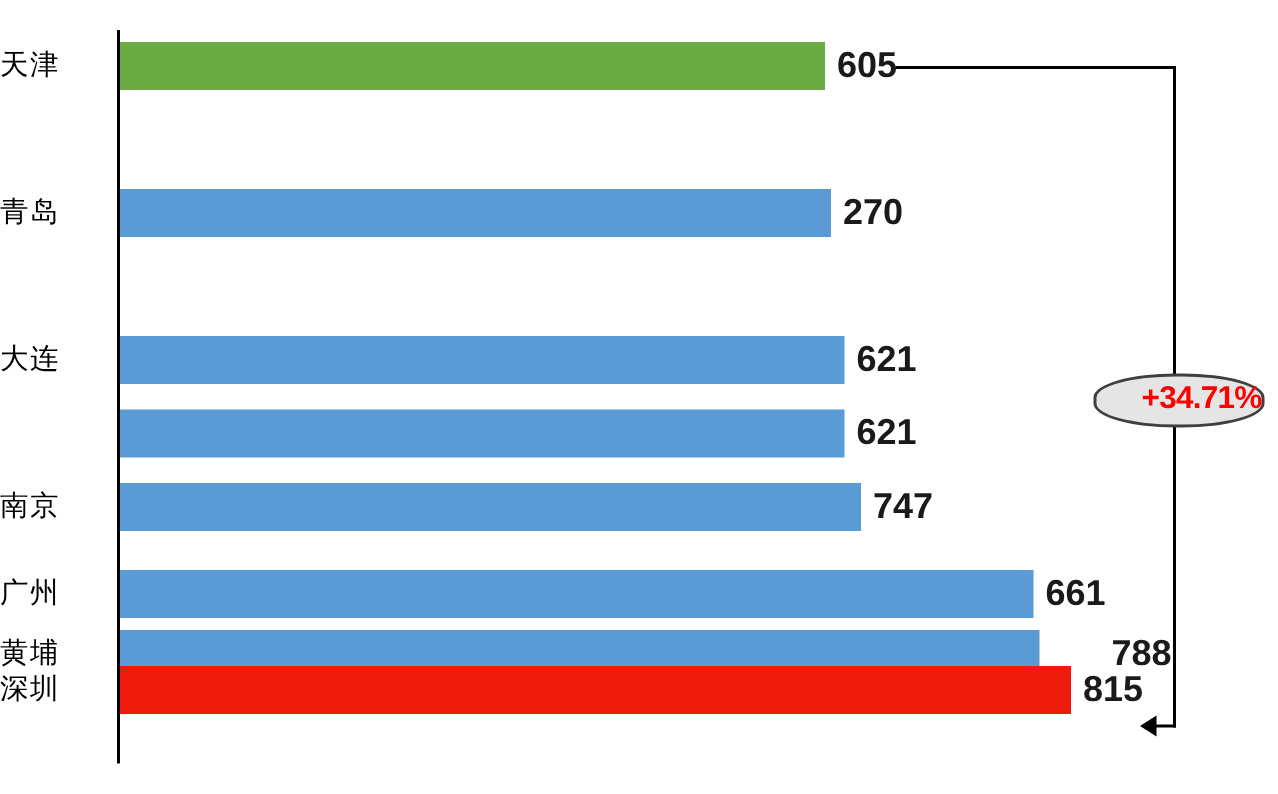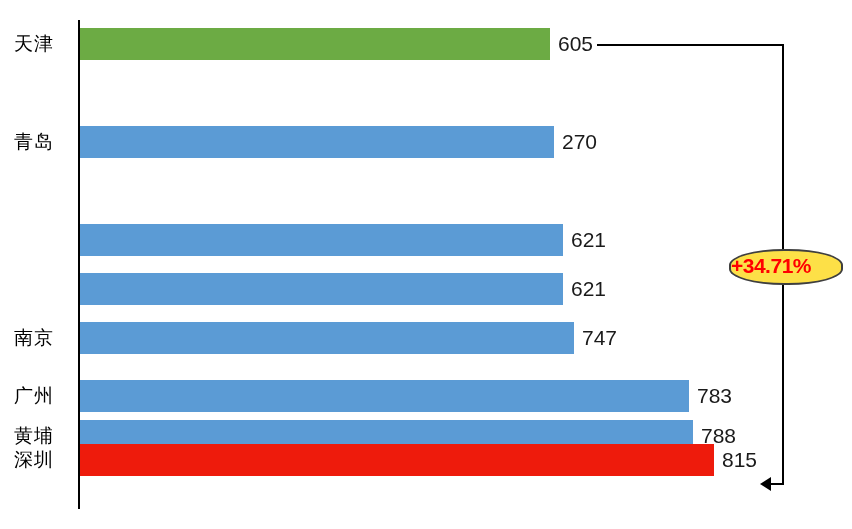--- a/index.html
+++ b/index.html
@@ -35,43 +35,43 @@
     width: 852px;
     height: 32px;
   }
   .cat-label {
     position: absolute;
     left: 0;
     top: 0;
     width: 68px;
     height: 32px;
     line-height: 32px;
-    text-align: center;
+    text-align: left;
     font-size: 19px;
     color: #000000;
     white-space: nowrap;
     letter-spacing: 1px;
   }
   .bar {
     position: absolute;
     left: 80px;
     top: 0;
     height: 32px;
   }
   .bar.blue   { background: #5B9BD5; }
   .bar.green  { background: #6CAB44; }
   .bar.red    { background: #EE1B0C; }
 
   .value-label {
     position: absolute;
     top: 0;
     height: 32px;
     line-height: 32px;
-    font-size: 21px;
-    font-weight: normal;
+    font-size: 24px;
+    font-weight: bold;
     color: #1a1a1a;
     white-space: nowrap;
   }
 
   
   .conn-h-top {
     position: absolute;
     left: 597px;
     top: 44px;
     width: 187px;
@@ -107,26 +107,26 @@
 
   
   .pct-badge {
     position: absolute;
     left: 729px;
     top: 249px;
     width: 110px;
     height: 32px;
     border: 2px solid #3f3f3f;
     border-radius: 55px / 16px;
-    background: #fde047;
+    background: #e5e5e5;
     color: #FF0000;
     font-size: 21px;
     font-weight: bold;
     line-height: 29px;
-    text-align: left;
+    text-align: right;
     letter-spacing: -0.5px;
   }
 </style>
 </head>
 <body>
 
 <div id="chart-root">
 
   <div class="axis-line"></div>
 
@@ -138,45 +138,46 @@
 
 
   <div class="bar-row" style="top:126px">
     <div class="cat-label">青岛</div>
     <div class="bar blue" style="width:474px"></div>
     <div class="value-label" style="left:562px">270</div>
   </div>
 
 
   <div class="bar-row" style="top:224px">
+    <div class="cat-label">大连</div>
     <div class="bar blue" style="width:483px"></div>
     <div class="value-label" style="left:571px">621</div>
   </div>
 
   <div class="bar-row" style="top:273px">
     <div class="bar blue" style="width:483px"></div>
     <div class="value-label" style="left:571px">621</div>
   </div>
 
   <div class="bar-row" style="top:322px">
     <div class="cat-label">南京</div>
     <div class="bar blue" style="width:494px"></div>
     <div class="value-label" style="left:582px">747</div>
   </div>
 
   <div class="bar-row" style="top:380px">
     <div class="cat-label">广州</div>
     <div class="bar blue" style="width:609px"></div>
-    <div class="value-label" style="left:697px">783</div>
+    <div class="value-label" style="left:697px">661</div>
   </div>
 
   <div class="bar-row" style="top:420px">
     <div class="cat-label">黄埔</div>
     <div class="bar blue" style="width:613px"></div>
-    <div class="value-label" style="left:701px">788</div>
+    <div class="value-label" style="left:741px">788</div>
   </div>
 
   <div class="bar-row" style="top:444px">
     <div class="cat-label">深圳</div>
     <div class="bar red" style="width:634px"></div>
     <div class="value-label" style="left:722px">815</div>
   </div>
 
   <div class="conn-h-top"></div>
   <div class="conn-v"></div>

